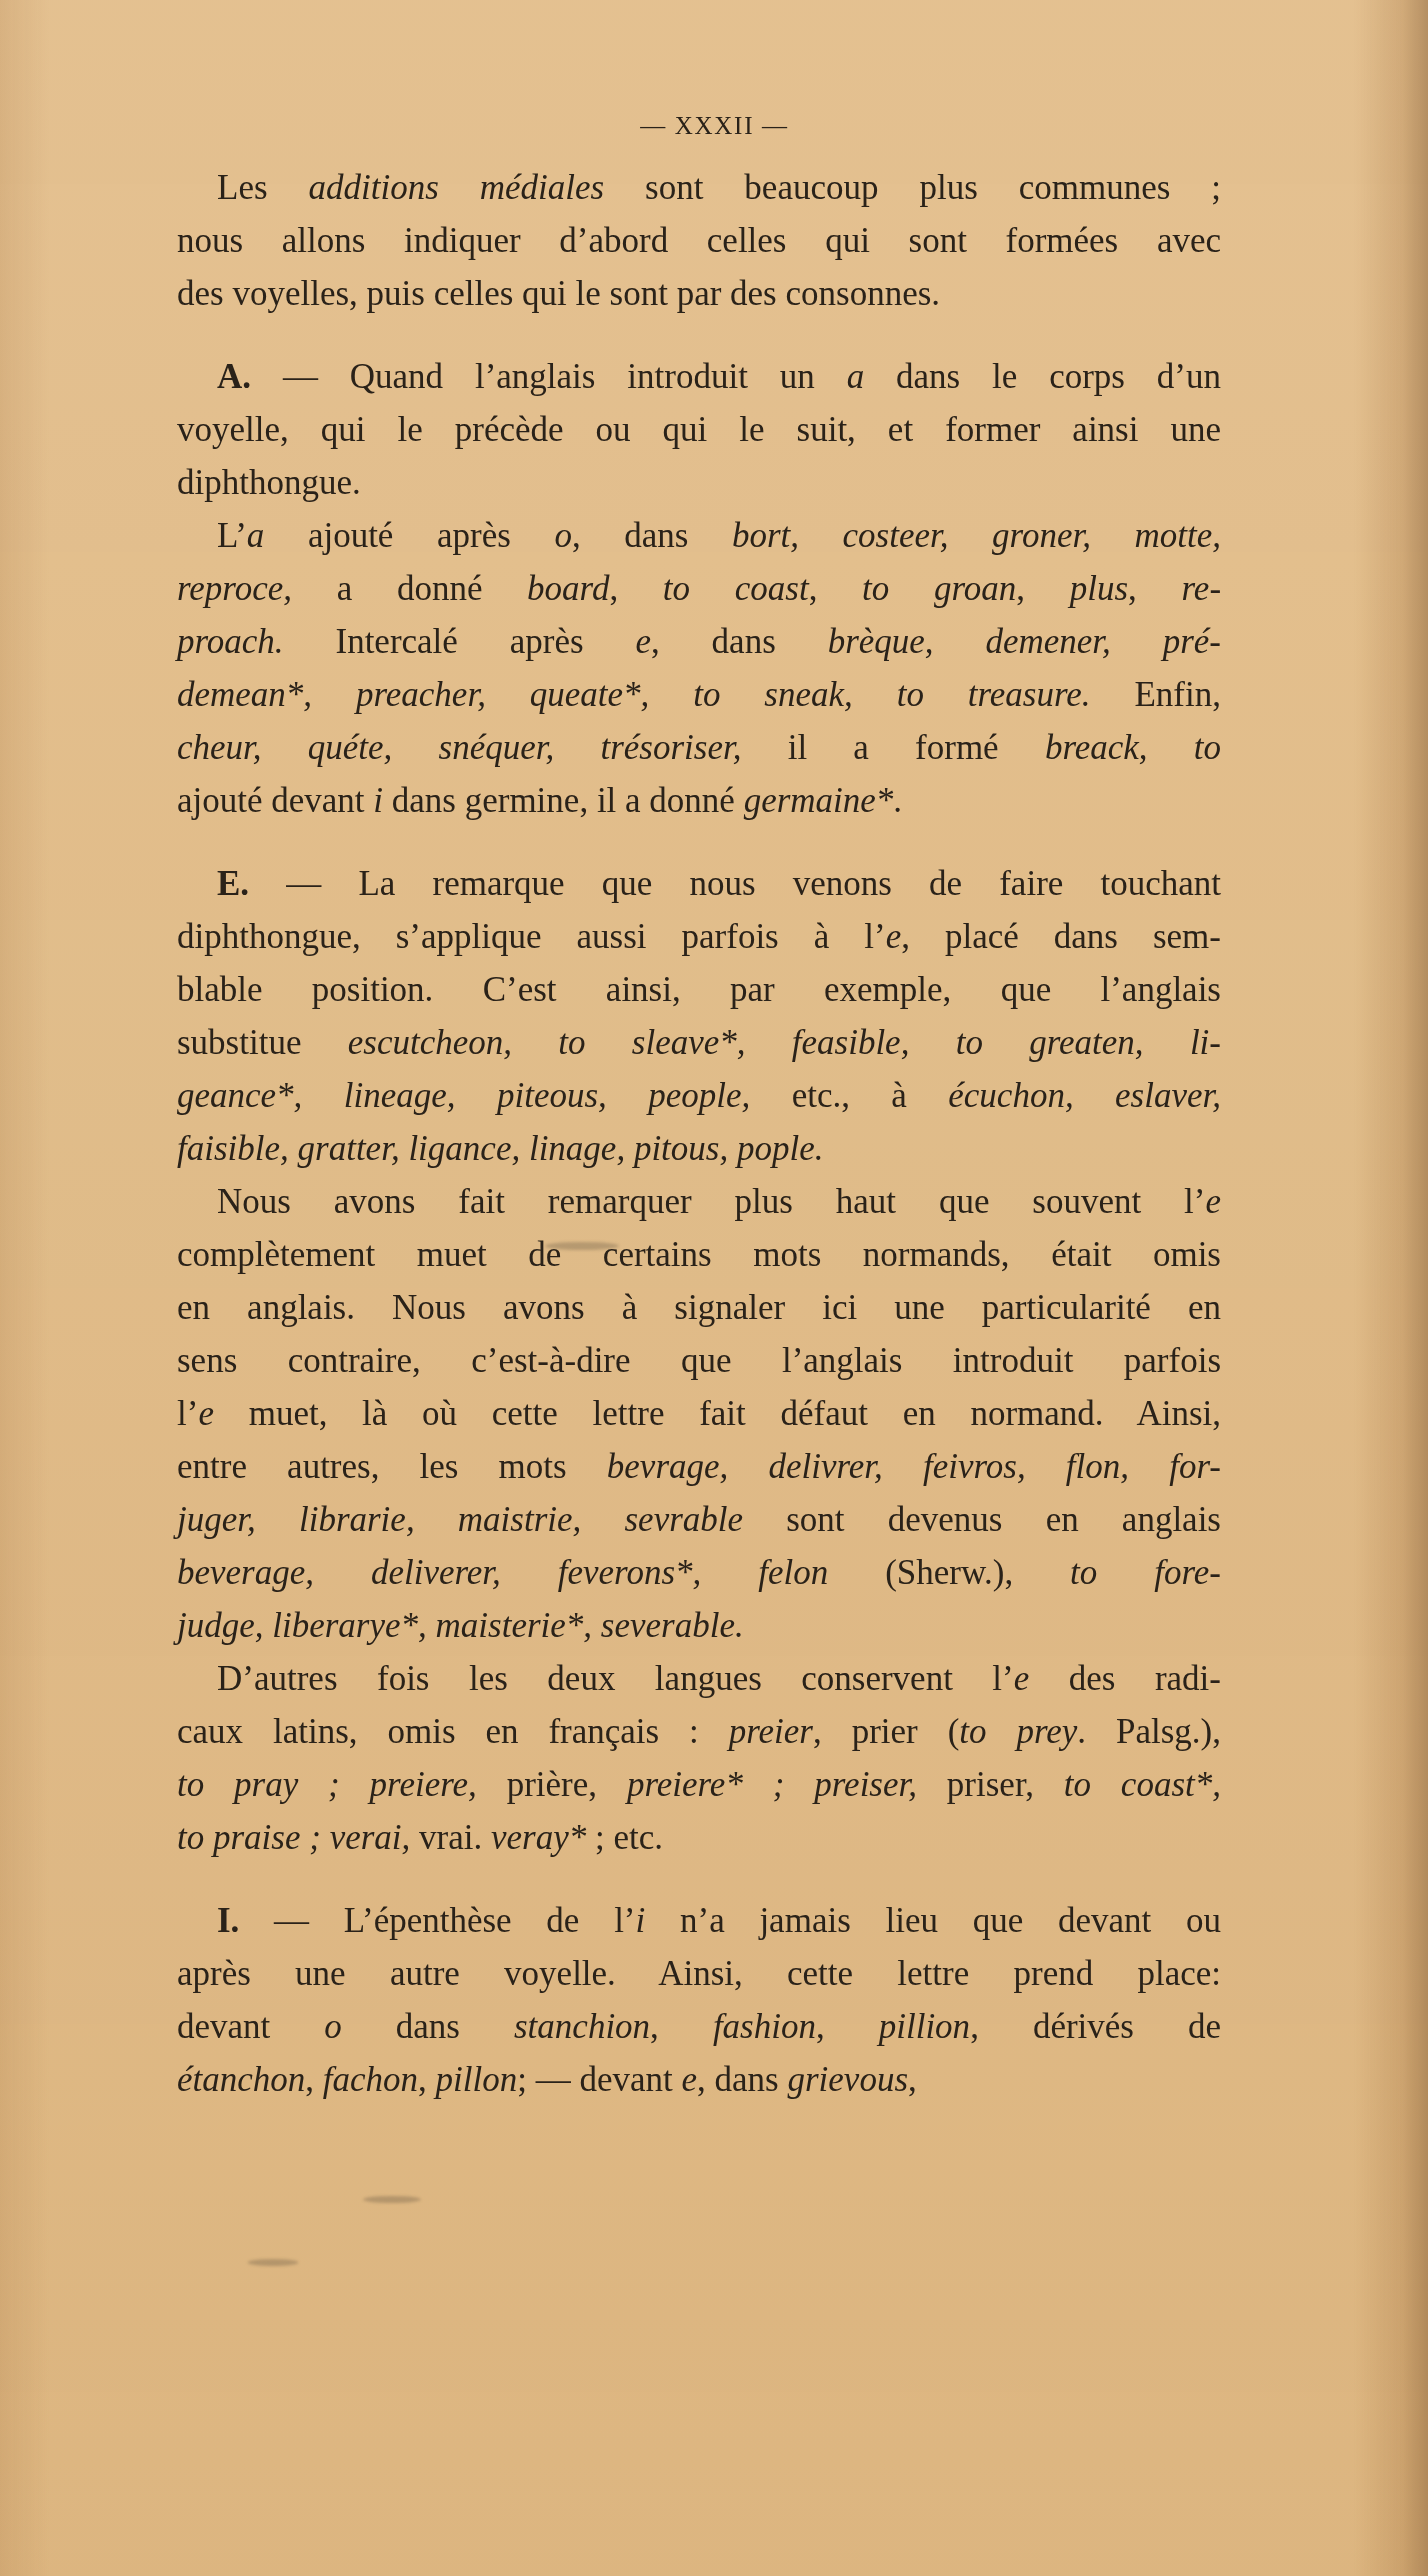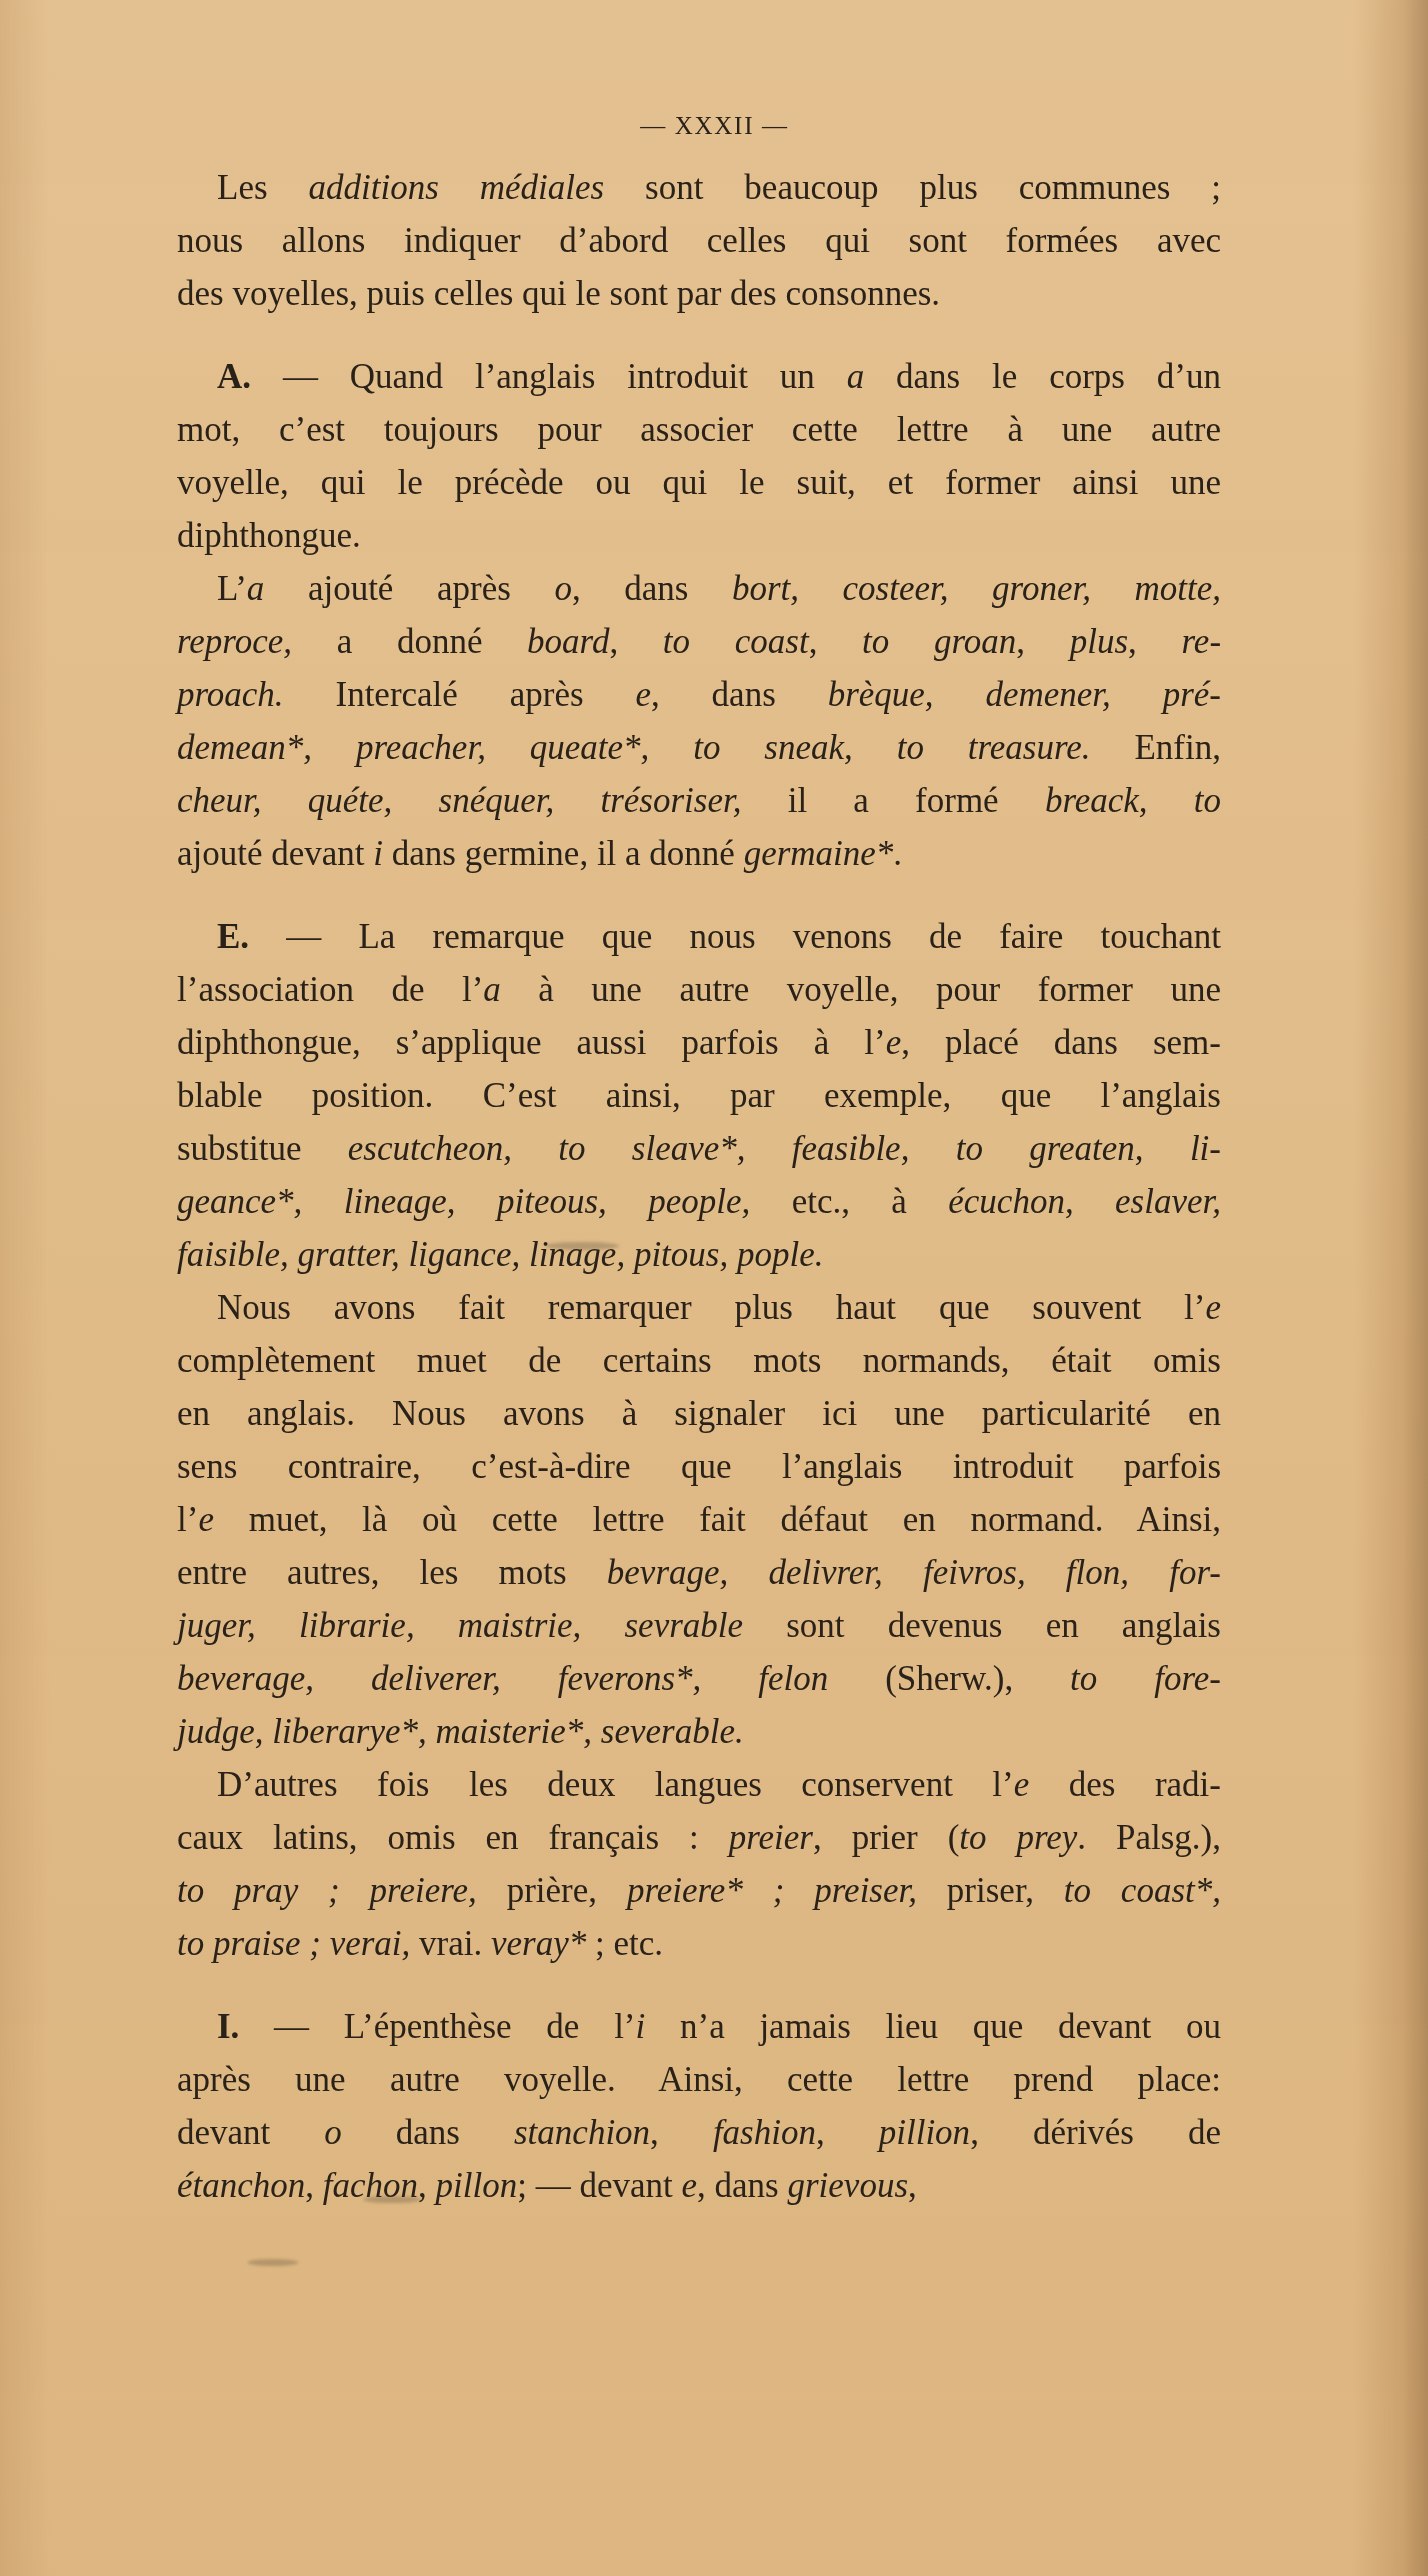--- a/index.html
+++ b/index.html
@@ -37,36 +37,34 @@
 
   <div class="text-block">
     <div>
         <span class="line indent"><span>Les </span><i>additions médiales</i><span> sont beaucoup plus communes ;</span></span>
         <span class="line"><span>nous allons indiquer d’abord celles qui sont formées avec</span></span>
         <span class="line last"><span>des voyelles, puis celles qui le sont par des consonnes.</span></span>
       </div>
     <div class="gap"></div>
     <div>
         <span class="line indent"><b>A.</b><span> — Quand l’anglais introduit un </span><i>a</i><span> dans le corps d’un</span></span>
-        <span class="line"><span>mot, c’est toujours pour associer cette lettre à une autre</span></span>
         <span class="line"><span>voyelle, qui le précède ou qui le suit, et former ainsi une</span></span>
         <span class="line last"><span>diphthongue.</span></span>
       </div>
     <div>
         <span class="line indent"><span>L’</span><i>a</i><span> ajouté après </span><i>o</i><span>, dans </span><i>bort, costeer, groner, motte,</i></span>
         <span class="line"><i>reproce,</i><span> a donné </span><i>board</i><span>, </span><i>to coast</i><span>, </span><i>to groan</i><span>, </span><i>plus</i><span>, </span><i>re-</i></span>
         <span class="line"><i>proach.</i><span> Intercalé après </span><i>e</i><span>, dans </span><i>brèque, demener, pré-</i></span>
         <span class="line"><i>demean*, preacher, queate*, to sneak, to treasure.</i><span> Enfin,</span></span>
         <span class="line"><i>cheur, quéte, snéquer, trésoriser,</i><span> il a formé </span><i>breack, to</i></span>
         <span class="line last"><span>ajouté devant </span><i>i</i><span> dans germine, il a donné </span><i>germaine*</i><span>.</span></span>
       </div>
     <div class="gap"></div>
     <div>
         <span class="line indent"><b>E.</b><span> — La remarque que nous venons de faire touchant</span></span>
-        <span class="line"><span>l’association de l’</span><i>a</i><span> à une autre voyelle, pour former une</span></span>
         <span class="line"><span>diphthongue, s’applique aussi parfois à l’</span><i>e</i><span>, placé dans sem-</span></span>
         <span class="line"><span>blable position. C’est ainsi, par exemple, que l’anglais</span></span>
         <span class="line"><span>substitue </span><i>escutcheon, to sleave*, feasible, to greaten, li-</i></span>
         <span class="line"><i>geance*, lineage, piteous, people,</i><span> etc., à </span><i>écuchon, eslaver,</i></span>
         <span class="line last"><i>faisible, gratter, ligance, linage, pitous, pople.</i></span>
       </div>
     <div>
         <span class="line indent"><span>Nous avons fait remarquer plus haut que souvent l’</span><i>e</i></span>
         <span class="line"><span>complètement muet de certains mots normands, était omis</span></span>
         <span class="line"><span>en anglais. Nous avons à signaler ici une particularité en</span></span>

